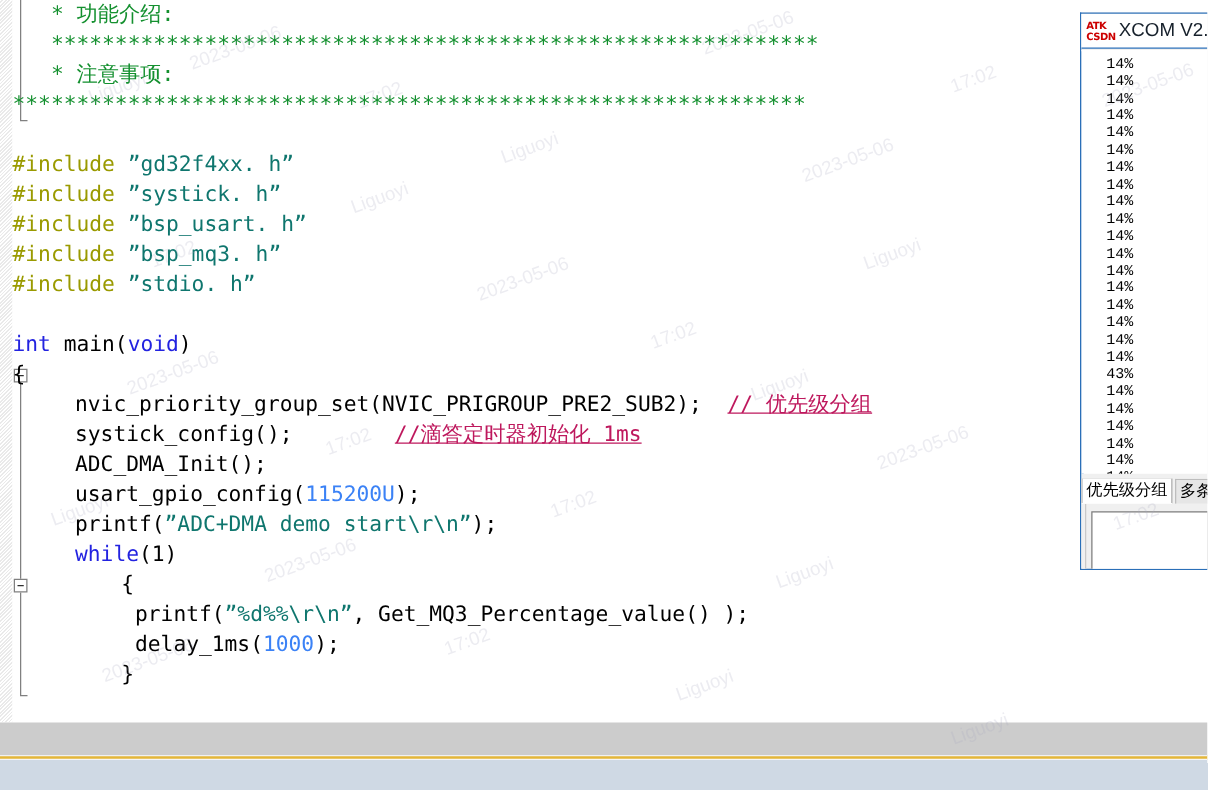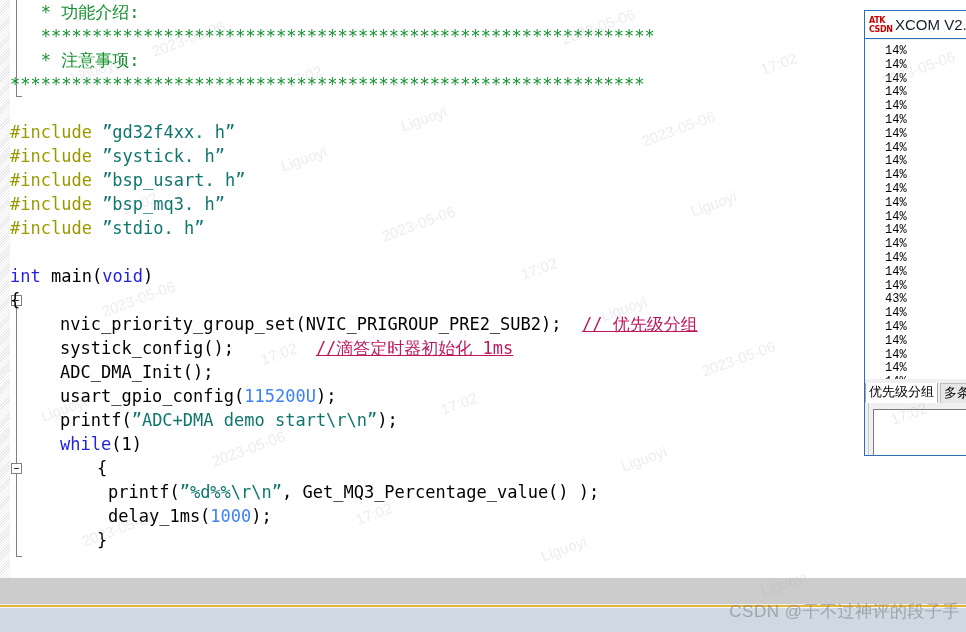--- a/index.html
+++ b/index.html
@@ -370,23 +370,20 @@
       <div class="wm" style="left: 210px; top: 440px;">2023-05-06</div>
       <div class="wm" style="left: 620px; top: 450px;">Liguoyi</div>
       <div class="wm" style="left: 355px; top: 505px;">17:02</div>
       <div class="wm" style="left: 80px; top: 520px;">2023-05-06</div>
       <div class="wm" style="left: 540px; top: 540px;">Liguoyi</div>
       <div class="wm" style="left: 890px; top: 405px;">17:02</div>
       <div class="wm" style="left: 880px; top: 60px;">2023-05-06</div>
       <div class="wm" style="left: 760px; top: 575px;">Liguoyi</div>
     </div>
 
-  <div id="csdn-band">
-    <span id="csdn-text">CSDN @干不过神评的段子手</span>
-  </div>
 
   <div id="xcom">
 
     <div id="xcom-title">
       <div id="atk-logo">
         <span>ATK</span>
         <span>CSDN</span>
       </div>
       <span id="xcom-title-text">XCOM V2.3</span>
     </div>

